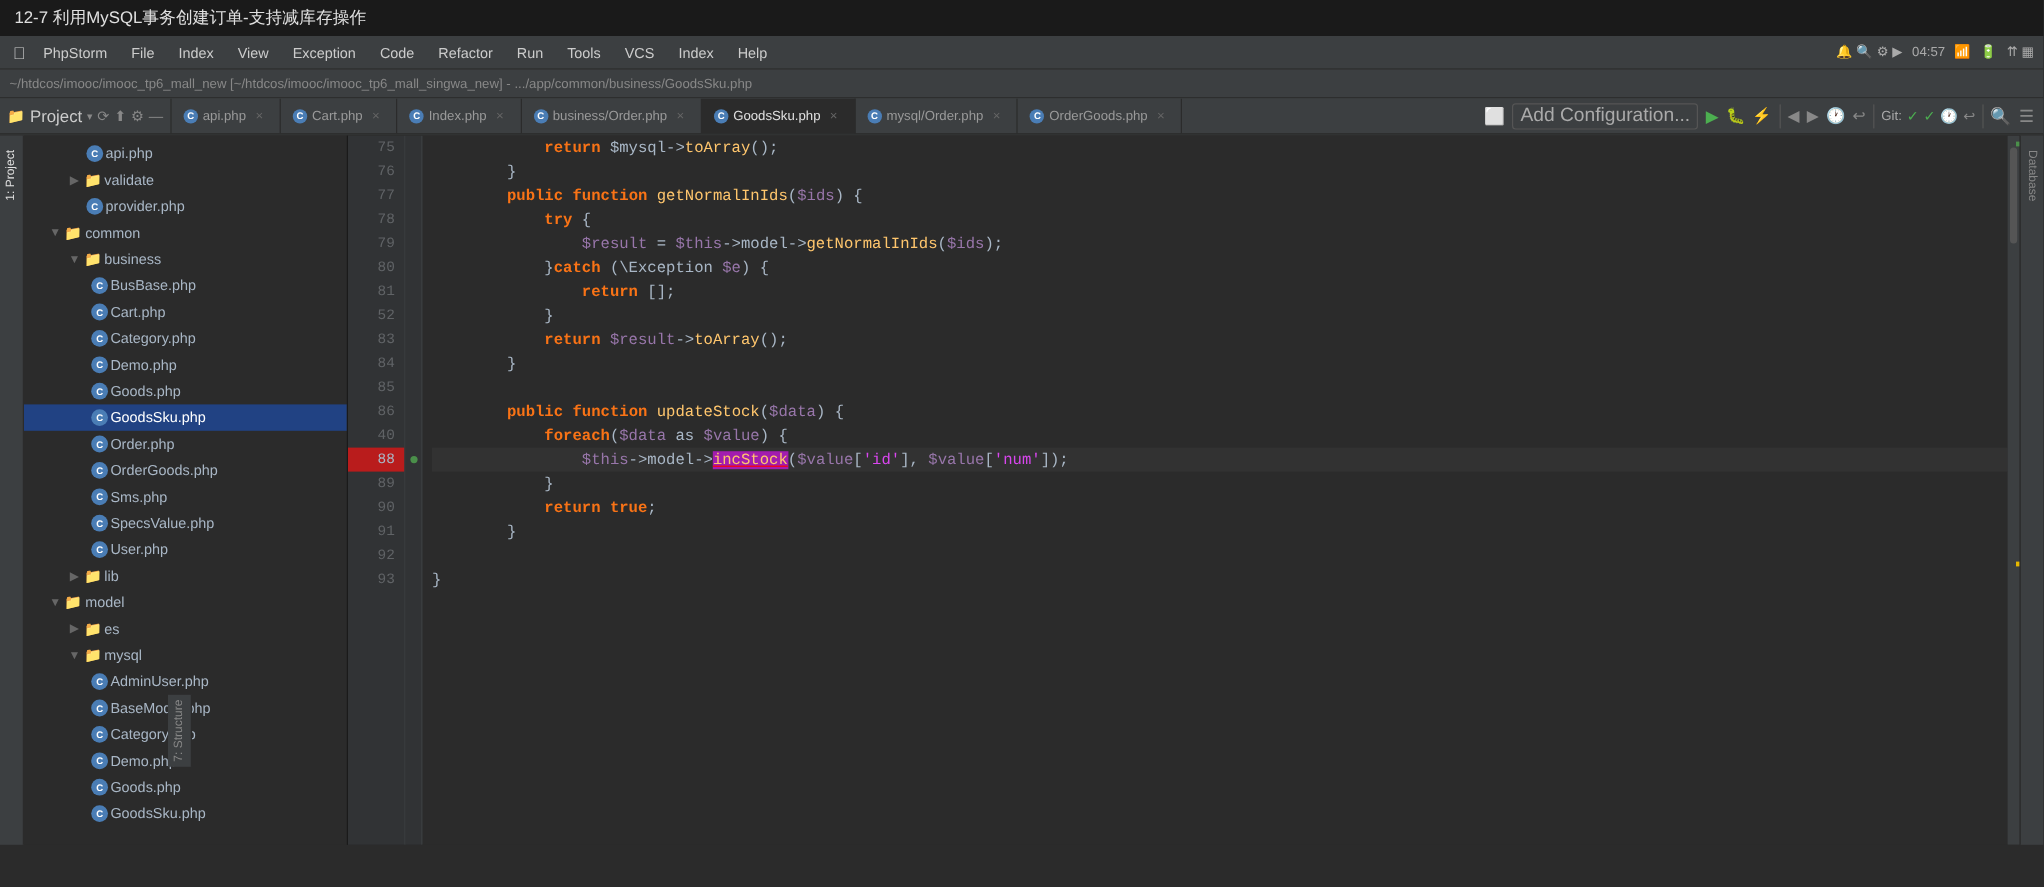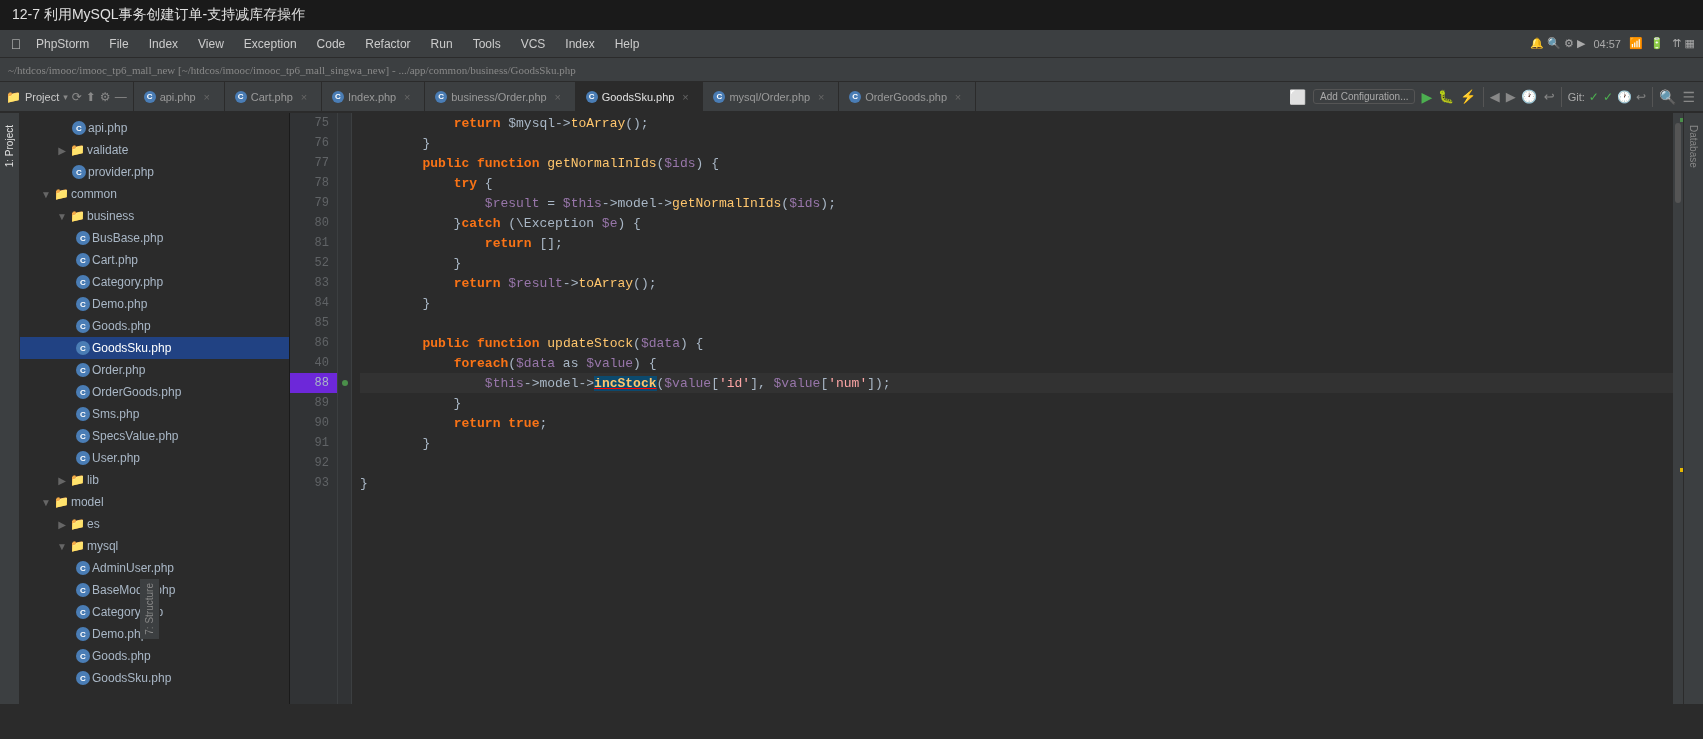--- a/index.html
+++ b/index.html
@@ -70,21 +70,21 @@
       background: #3c3f41;
       height: 24px;
       display: flex;
       align-items: center;
       padding: 0 8px;
       font-size: 11px;
       color: #8a8a8a;
       border-bottom: 1px solid #2b2b2b;
       gap: 4px;
     }
-    .path-bar span { color: #8a8a8a; font-family: Liberation Serif, serif; }
+    .path-bar span { color: #8a8a8a; }
 
     
     .tab-bar {
       background: #3c3f41;
       height: 30px;
       display: flex;
       align-items: stretch;
       border-bottom: 1px solid #2b2b2b;
       overflow: hidden;
     }
@@ -241,40 +241,40 @@
       overflow: hidden;
       user-select: none;
     }
     .line-number {
       height: 20px;
       display: flex;
       align-items: center;
       justify-content: flex-end;
       padding-right: 8px;
     }
-    .line-number.current { color: #a9b7c6; background: #6d28d9; }
+    .line-number.current { color: #a9b7c6; background: #b91c1c; }
     .code-lines {
       flex: 1;
       overflow: hidden;
       padding: 0 0 0 8px;
     }
     .code-line {
       height: 20px;
       display: flex;
       align-items: center;
       white-space: pre;
       font-family: 'Courier New', Courier, monospace;
       font-size: 13px;
     }
     .code-line.current-line { background: #323232; }
     
     .kw { color: #f97316; font-weight: bold; }
     .fn { color: #ffc66d; }
     .var { color: #9876aa; }
-    .str { color: #fca5a5; }
+    .str { color: #d946ef; }
     .op { color: #a9b7c6; }
     .plain { color: #a9b7c6; }
 
     
     .gutter {
       width: 14px;
       background: #313335;
       border-right: 1px solid #3c3f41;
       display: flex;
       flex-direction: column;
@@ -360,21 +360,21 @@
 <div class="path-bar">
   <span style="color:#888; font-size:11px;">~/htdcos/imooc/imooc_tp6_mall_new [~/htdcos/imooc/imooc_tp6_mall_singwa_new] - .../app/common/business/GoodsSku.php</span>
 </div>
 
 <div style="background:#3c3f41; border-bottom:1px solid #2b2b2b;">
 
   <div class="tab-bar">
 
     <div style="display:flex;align-items:center;padding:0 6px;border-right:1px solid #2b2b2b;gap:4px;">
       <span style="color:#aaa;font-size:12px;">📁</span>
-      <span style="font-size:11px;color:#ccc;text-align:center;">Project</span>
+      <span style="font-size:14px;color:#ccc;text-align:center;">Project</span>
       <span style="color:#888;font-size:9px;">▾</span>
       <span style="color:#888;font-size:12px;">⟳</span>
       <span style="color:#888;font-size:12px;">⬆</span>
       <span style="color:#888;font-size:12px;">⚙</span>
       <span style="color:#888;font-size:12px;">—</span>
     </div>
 
     <div class="tab">
       <div class="tab-icon">C</div>
       <span>api.php</span>
@@ -406,21 +406,21 @@
       <span class="close-btn">×</span>
     </div>
     <div class="tab">
       <div class="tab-icon">C</div>
       <span>OrderGoods.php</span>
       <span class="close-btn">×</span>
     </div>
 
     <div style="margin-left:auto;display:flex;align-items:center;padding:0 8px;gap:6px;">
       <span style="color:#888;font-size:14px;">⬜</span>
-      <span style="font-size:10px;color:#aaa;border:1px solid #555;padding:1px 6px;border-radius:3px;">Add Configuration...</span>
+      <span style="font-size:16px;color:#aaa;border:1px solid #555;padding:1px 6px;border-radius:3px;">Add Configuration...</span>
       <span style="color:#4caf50;font-size:14px;">▶</span>
       <span style="color:#888;font-size:13px;">🐛</span>
       <span style="color:#888;font-size:13px;">⚡</span>
       <span style="width:1px;height:20px;background:#555;"></span>
       <span style="color:#888;font-size:13px;">◀</span>
       <span style="color:#888;font-size:13px;">▶</span>
       <span style="color:#888;font-size:13px;">🕐</span>
       <span style="color:#888;font-size:13px;">↩</span>
       <span style="width:1px;height:20px;background:#555;"></span>
       <div class="git-section">
@@ -736,21 +736,21 @@
           <span class="var">$value</span>
           <span class="plain">) {</span>
         </div>
 
         <div class="code-line current-line">
           <span class="plain">&nbsp;&nbsp;&nbsp;&nbsp;&nbsp;&nbsp;&nbsp;&nbsp;&nbsp;&nbsp;&nbsp;&nbsp;&nbsp;&nbsp;&nbsp;&nbsp;</span>
           <span class="var">$this</span>
           <span class="op">-&gt;</span>
           <span class="plain">model</span>
           <span class="op">-&gt;</span>
-          <span style="background:#0c4a6e; color:#ffc66d; text-decoration: underline; text-decoration-color: red; text-decoration-style: solid; font-weight: bold;">incStock</span>
+          <span style="background:#a21caf; color:#ffc66d; text-decoration: underline; text-decoration-color: red; text-decoration-style: solid;">incStock</span>
           <span class="plain">(</span>
           <span class="var">$value</span>
           <span class="plain">[</span>
           <span class="str">'id'</span>
           <span class="plain">], </span>
           <span class="var">$value</span>
           <span class="plain">[</span>
           <span class="str">'num'</span>
           <span class="plain">]);</span>
         </div>

